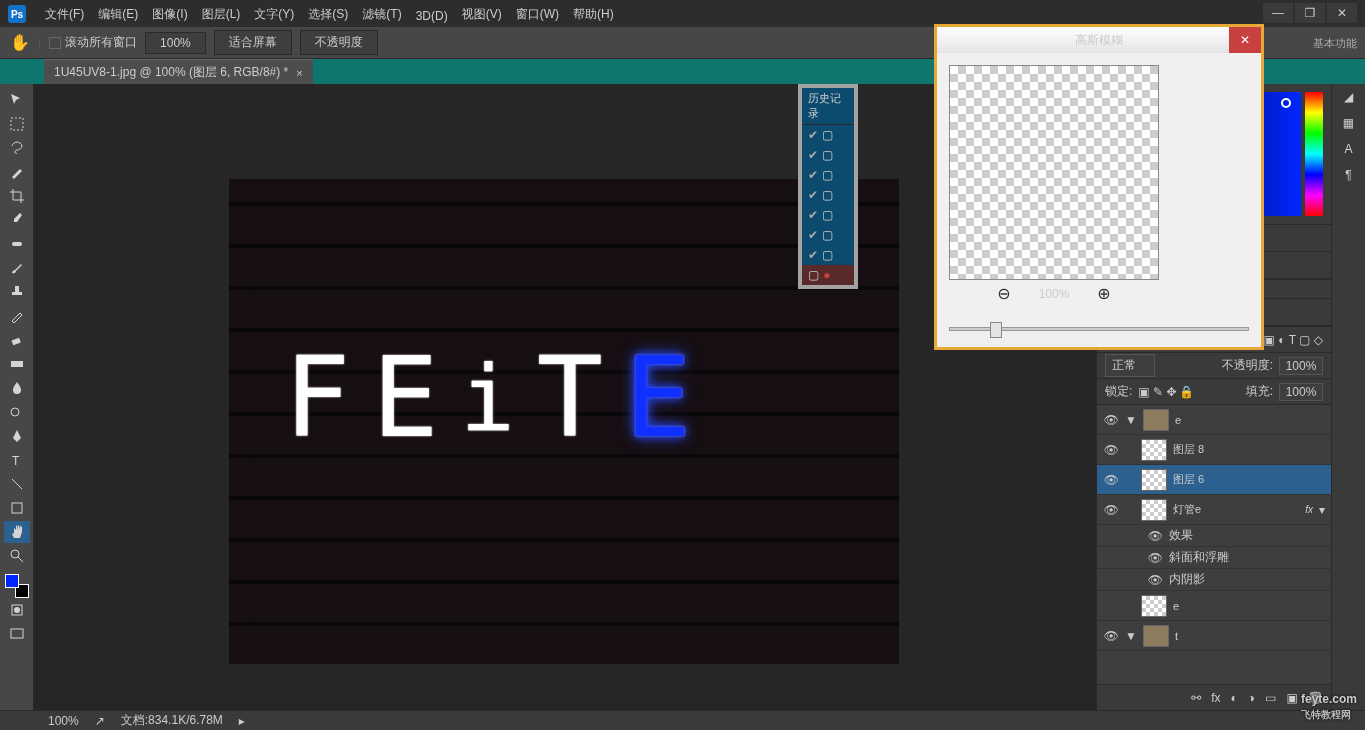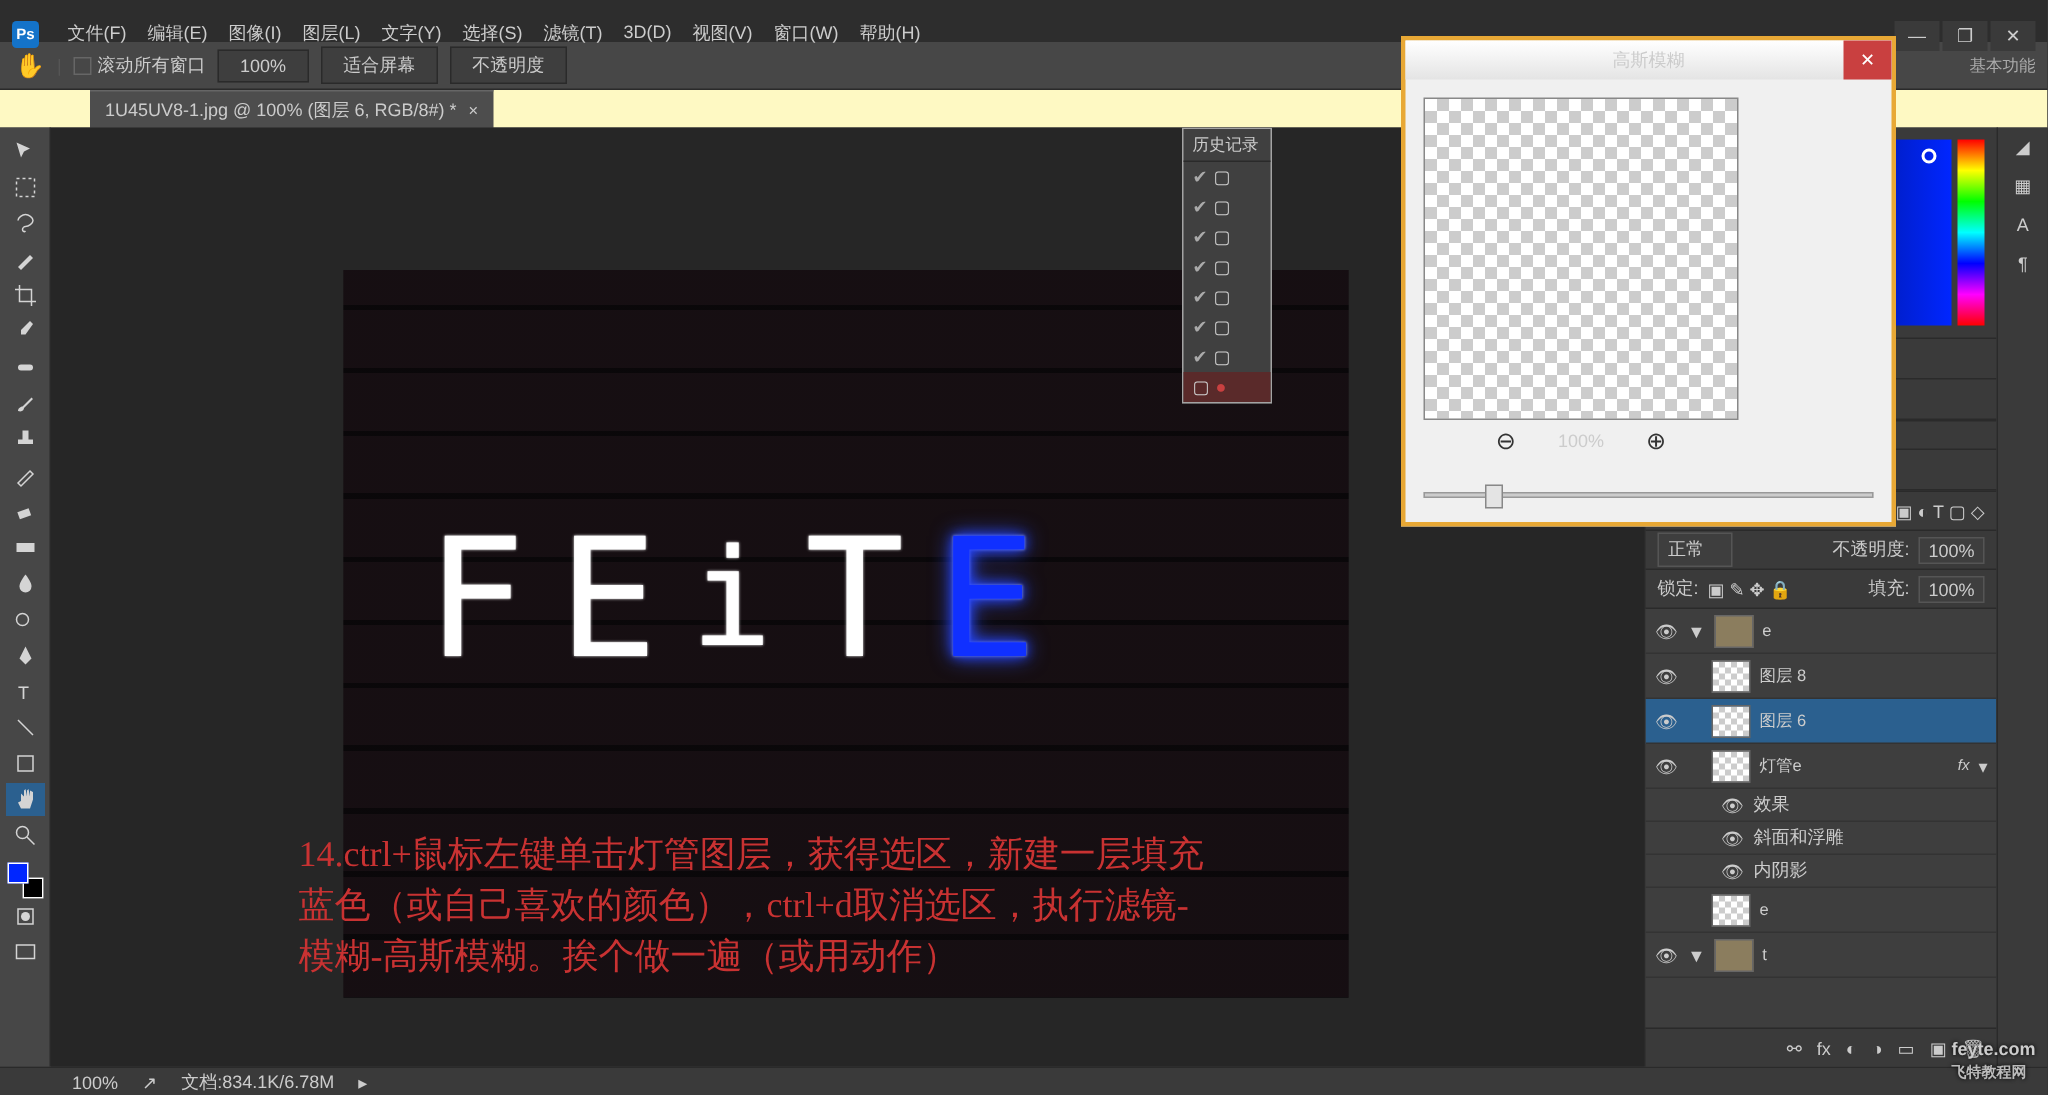--- a/index.html
+++ b/index.html
@@ -1,26 +1,26 @@
 <!DOCTYPE html>
 <html><head>
 <meta charset="utf-8">
 <style>
 *{margin:0;padding:0;box-sizing:border-box;font-family:"Microsoft YaHei",sans-serif;font-size:12px;color:#ccc}
 body{background:#474747;overflow:hidden;width:1365px;height:730px}
-.titlebar{height:27px;background:#2d2d2d;display:flex;align-items:flex-start;padding:14px 8px}
+.titlebar{height:27px;background:#2d2d2d;display:flex;align-items:flex-end;padding:4px 8px}
 .ps-icon{width:18px;height:18px;background:#1473c9;border-radius:3px;display:flex;align-items:center;justify-content:center;color:#fff;font-weight:bold;font-size:10px;margin-right:12px}
 .menu-item{padding:0 7px;cursor:pointer}
 .win-controls{margin-left:auto;display:flex;gap:2px}
 .win-btn{width:30px;height:20px;background:#3a3a3a;display:flex;align-items:center;justify-content:center;cursor:pointer}
 .optbar{height:32px;background:#474747;border-bottom:1px solid #2a2a2a;display:flex;align-items:center;padding:0 10px;gap:8px}
 .hand-icon{font-size:16px}
 .chk{width:12px;height:12px;border:1px solid #666;display:inline-block;vertical-align:middle;margin-right:4px}
 .opt-btn{background:#3e3e3e;border:1px solid #2a2a2a;padding:3px 14px;cursor:pointer}
-.tabbar{height:25px;background:#fef9c3;display:flex;align-items:flex-start;padding-left:60px}
+.tabbar{height:25px;background:#0f766e;display:flex;align-items:flex-start;padding-left:44px}
 .tab{background:#4d4d4d;padding:4px 10px;border-top:1px solid #666;display:flex;align-items:center;gap:8px}
 .tab-close{cursor:pointer;font-size:11px}
 .main{display:flex;height:calc(730px - 27px - 32px - 25px - 20px)}
 .toolbar{width:34px;background:#474747;border-right:1px solid #2a2a2a;display:flex;flex-direction:column;align-items:center;padding-top:4px}
 .tool{width:26px;height:22px;display:flex;align-items:center;justify-content:center;cursor:pointer;margin:1px 0}
 .tool.active{background:#2b608f}
 .tool svg{width:16px;height:16px;fill:#d4d4d4}
 .swatches{margin-top:6px;position:relative;width:24px;height:24px}
 .sw-fg{width:14px;height:14px;background:#0026ff;border:1px solid #fff;position:absolute;top:0;left:0;z-index:2}
 .sw-bg{width:14px;height:14px;background:#000;border:1px solid #fff;position:absolute;bottom:0;right:0}
@@ -47,21 +47,21 @@
 .layer.sel{background:#2b608f}
 .eye{width:16px;text-align:center;cursor:pointer}
 .thumb{width:26px;height:22px;background:repeating-conic-gradient(#ccc 0 25%,#fff 0 50%) 0 0/8px 8px;border:1px solid #666}
 .thumb.folder{background:#8b7d5e}
 .layer-name{flex:1;font-size:11px}
 .fx{font-size:10px;font-style:italic}
 .sublayer{padding-left:50px;height:22px;display:flex;align-items:center;gap:6px;font-size:11px;border-bottom:1px solid #333}
 .lp-foot{height:26px;display:flex;align-items:center;justify-content:flex-end;gap:10px;padding:0 8px;border-top:1px solid #2a2a2a}
 .narrow-dock{width:34px;background:#3a3a3a;border-left:1px solid #2a2a2a;display:flex;flex-direction:column;align-items:center;padding-top:6px;gap:12px}
 .statusbar{height:20px;background:#3a3a3a;display:flex;align-items:center;padding:0 48px;gap:16px;border-top:1px solid #2a2a2a;font-size:11px}
-.history-panel{position:absolute;right:248px;top:0;width:60px;background:#404040;border:1px solid #a3a3a3}
+.history-panel{position:absolute;right:238px;top:0;width:60px;background:#0c4a6e;border:4px solid #a3a3a3}
 .hp-title{padding:3px 6px;border-bottom:1px solid #2a2a2a;font-size:11px}
 .hp-row{display:flex;align-items:center;gap:4px;padding:3px 6px;font-size:10px}
 .hp-chk{color:#aaa}
 .dialog{position:absolute;left:934px;top:24px;width:330px;background:#f0f0f0;border:3px solid #e8a835}
 .dlg-title{height:26px;background:linear-gradient(#fff,#e4e4e4);display:flex;align-items:center;justify-content:center;position:relative;color:#333}
 .dlg-close{position:absolute;right:0;top:0;width:32px;height:26px;background:#c94040;color:#fff;display:flex;align-items:center;justify-content:center;cursor:pointer}
 .dlg-body{padding:12px;display:flex;gap:10px}
 .preview-box{width:210px;height:215px;border:1px solid #888;background:repeating-conic-gradient(#ccc 0 25%,#fff 0 50%) 0 0/16px 16px}
 .dlg-side{display:flex;flex-direction:column;gap:8px}
 .dlg-btn{background:#f4f4f4;border:1px solid #888;padding:4px 18px;color:#333;cursor:pointer}
@@ -241,23 +241,20 @@
   <div class="canvas-area">
     <div class="canvas">
       <div class="brick"></div>
       <div class="neon-text">
         <span class="ltr">F</span>
           <span class="ltr">E</span>
           <span class="ltr" style="font-size:90px">i</span>
           <span class="ltr">T</span>
           <span class="ltr blue">E</span>
       </div>
-      <div class="instr" style="white-space:pre-line">14.ctrl+鼠标左键单击灯管图层，获得选区，新建一层填充
-蓝色（或自己喜欢的颜色），ctrl+d取消选区，执行滤镜-
-模糊-高斯模糊。挨个做一遍（或用动作）</div>
     </div>
     <div class="history-panel">
       <div class="hp-title">历史记录</div>
       <div class="hp-row">
           <span class="hp-chk">✔</span>
           <span>▢</span>
         </div>
       <div class="hp-row">
           <span class="hp-chk">✔</span>
           <span>▢</span>

